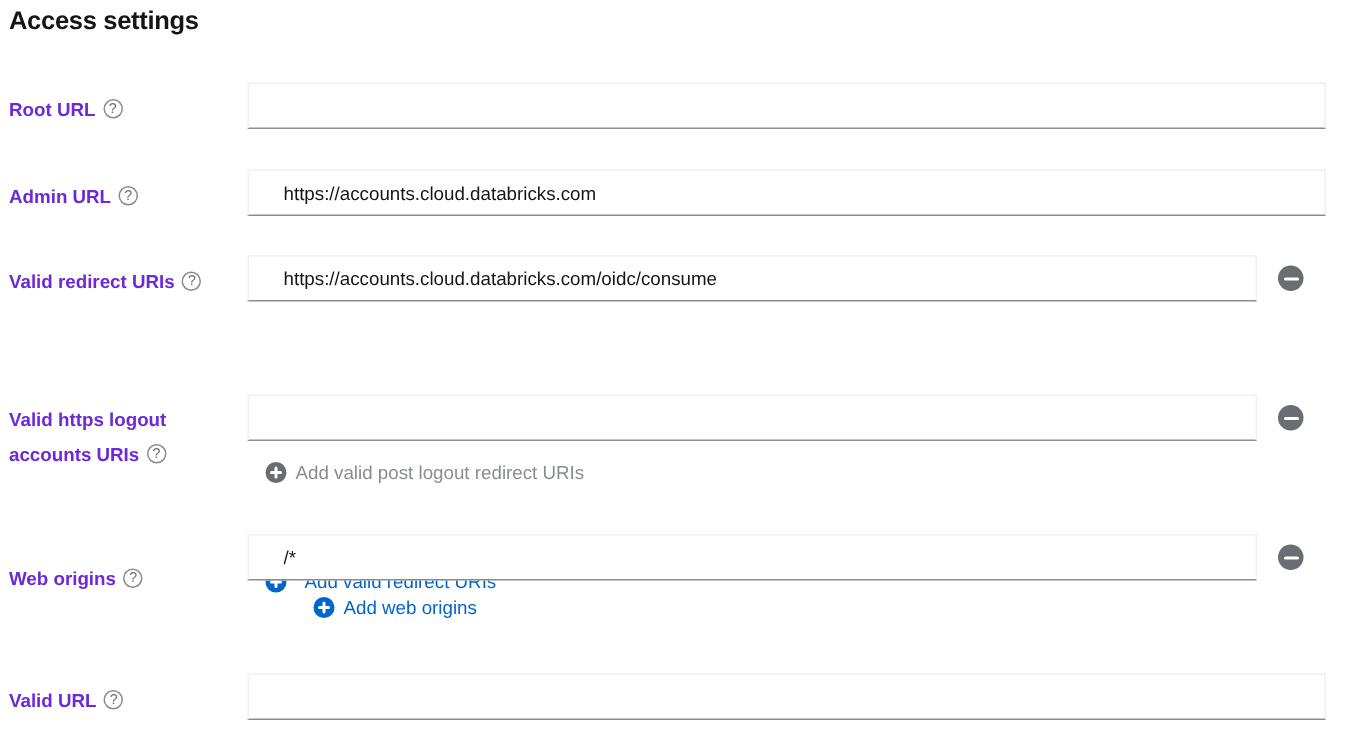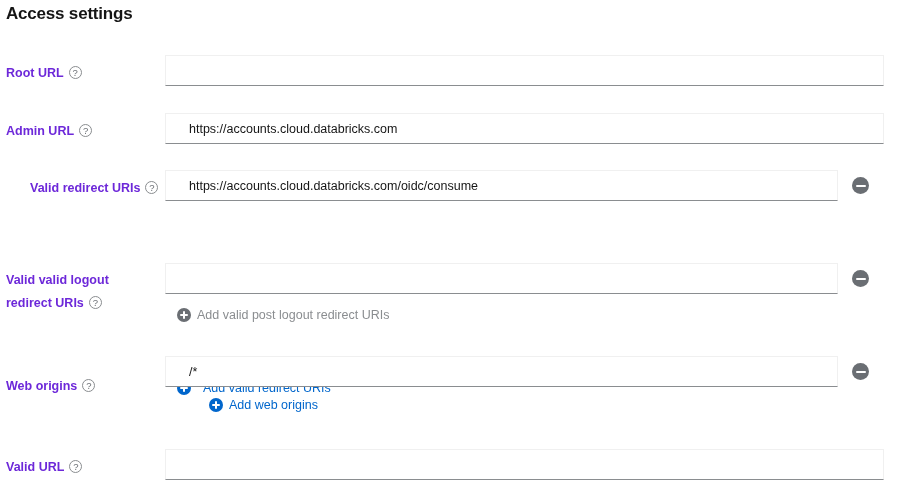--- a/index.html
+++ b/index.html
@@ -190,37 +190,37 @@
   <div class="form-row" style="top:113px;">
     <div class="label-col" style="top:7px;">
       <span class="label-text">Admin URL</span><span class="help-icon"></span>
     </div>
     <div class="field-col">
       <input class="txt-input w-full" type="text" value="https://accounts.cloud.databricks.com" style="">
     </div>
   </div>
 
   <div class="form-row" style="top:170px;">
-    <div class="label-col" style="top:7px;margin-left:24px;">
+    <div class="label-col" style="top:7px;">
       <span class="label-text">Valid redirect URIs</span><span class="help-icon"></span>
     </div>
     <div class="field-col">
       <input class="txt-input w-short" type="text" value="https://accounts.cloud.databricks.com/oidc/consume" style="">
     </div>
     <button class="minus-btn" style="left:852px; top:7px;"></button>
     <a class="add-link" style="left:177px; top:211px;gap:12px;">
       <span class="plus-icon"></span>
       <span>Add valid redirect URIs</span>
     </a>
   </div>
 
   <div class="form-row" style="top:263px;">
     <div class="label-col" style="top:6px; line-height:23px;">
-      <span class="label-text">Valid valid logout</span><br>
-      <span class="label-text">redirect URIs</span><span class="help-icon"></span>
+      <span class="label-text">Valid https logout</span><br>
+      <span class="label-text">accounts URIs</span><span class="help-icon"></span>
     </div>
     <div class="field-col">
       <input class="txt-input w-short" type="text" value="" style="">
     </div>
     <button class="minus-btn" style="left:852px; top:7px;"></button>
     <a class="add-link disabled" style="left:177px; top:45px;">
       <span class="plus-icon"></span>
       <span>Add valid post logout redirect URIs</span>
     </a>
   </div>

